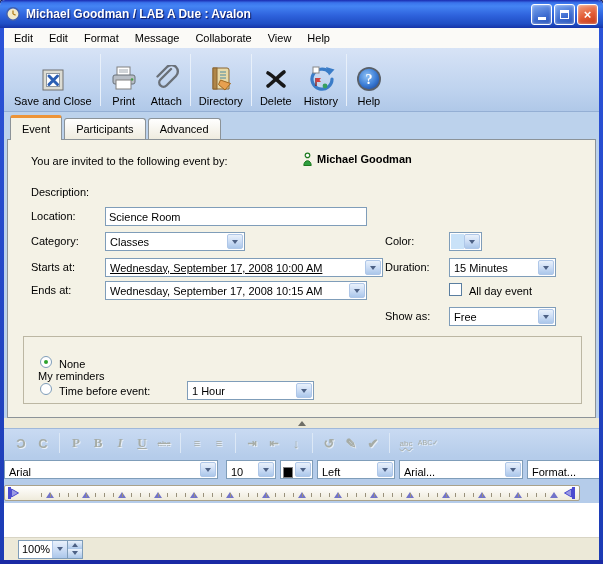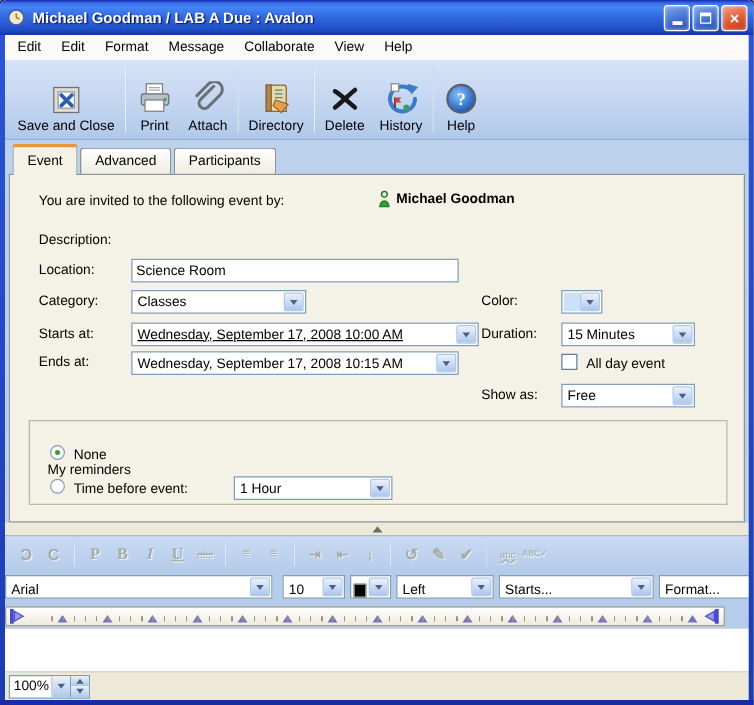--- a/index.html
+++ b/index.html
@@ -95,21 +95,21 @@
   .ruler{position:absolute;left:0;top:1px;width:576px;height:16px;
     background:linear-gradient(#FFFFFF,#EFEBDC);border:1px solid #A9A28B;border-radius:2px;}
   .ruler::after{content:"";position:absolute;left:36px;right:32px;bottom:3px;height:4px;
     background:repeating-linear-gradient(90deg,#99917B 0 1px,transparent 1px 9px);}
   .tabstop{position:absolute;bottom:2px;width:0;height:0;border-left:4px solid transparent;
     border-right:4px solid transparent;border-bottom:6px solid #7173C9;}
   .rmark{position:absolute;top:1px;}
   
   .editarea{position:absolute;top:503px;left:4px;right:4px;height:34px;background:#fff;}
   .statusbar{position:absolute;top:537px;left:4px;right:4px;height:23px;background:#ECE9D8;
-    border-top:1px solid #D8D4C4;display:flex;align-items:center;padding-left:3px;}
+    border-top:1px solid #D8D4C4;display:flex;align-items:center;padding-left:14px;}
   .zoomctl{display:flex;height:19px;border:1px solid #7F9DB9;background:#fff;}
   .zoomval{width:33px;display:flex;align-items:center;padding-left:3px;}
   .zbtn{width:15px;display:flex;align-items:center;justify-content:center;
     background:linear-gradient(180deg,#E9F1FB,#CCDDF5 50%,#ABC7EA);border-left:1px solid #AFC7E8;}
   .spinner{width:15px;display:flex;flex-direction:column;border-left:1px solid #7F9DB9;}
   .spin{flex:1;display:flex;align-items:center;justify-content:center;
     background:linear-gradient(180deg,#E9F1FB,#ABC7EA);}
   .chev-up{width:0;height:0;border-left:3px solid transparent;border-right:3px solid transparent;
     border-bottom:4px solid #4D6185;}
 </style>
@@ -232,22 +232,22 @@
             <circle cx="14" cy="14" r="10.2" fill="url(#hg)"></circle>
             <text x="14" y="19" text-anchor="middle" font-size="14" font-weight="bold" fill="#FFFFFF" font-family="Liberation Serif, serif">?</text>
           </svg>
       </span>
       <span class="tool-label">Help</span>
     </div>
   </div>
 
   <div class="tabstrip">
     <div class="tab active">Event</div>
+    <div class="tab">Participants</div>
     <div class="tab">Advanced</div>
-    <div class="tab">Participants</div>
   </div>
 
   <div class="tabpage">
 
     <span class="flabel" style="left:23px;top:15px;">You are invited to the following event by:</span>
     <span style="position:absolute;left:295px;top:12px;display:flex;align-items:center;gap:5px;">
       <svg width="9" height="14">
           <circle cx="4.5" cy="3.4" r="2.3" fill="#FFFFFF" stroke="#1E7A1E" stroke-width="1.2"></circle>
           <path d="M0.8 13.5 a3.7 4.8 0 0 1 7.4 0 z" fill="#2E9E3E" stroke="#1E7A1E"></path>
         </svg>
@@ -375,21 +375,21 @@
           <span class="chev"></span>
         </span>
     </div>
     <div class="combo" style="left:313px;width:78px;">
       <span>Left</span>
       <span class="combo-arrow">
           <span class="chev"></span>
         </span>
     </div>
     <div class="combo" style="left:395px;width:124px;">
-      <span>Starts...</span>
+      <span>Arial...</span>
       <span class="combo-arrow">
           <span class="chev"></span>
         </span>
     </div>
     <div class="combo" style="left:523px;width:80px;">
       <span>Format...</span>
     </div>
   </div>
 
   <div class="rulerband">

